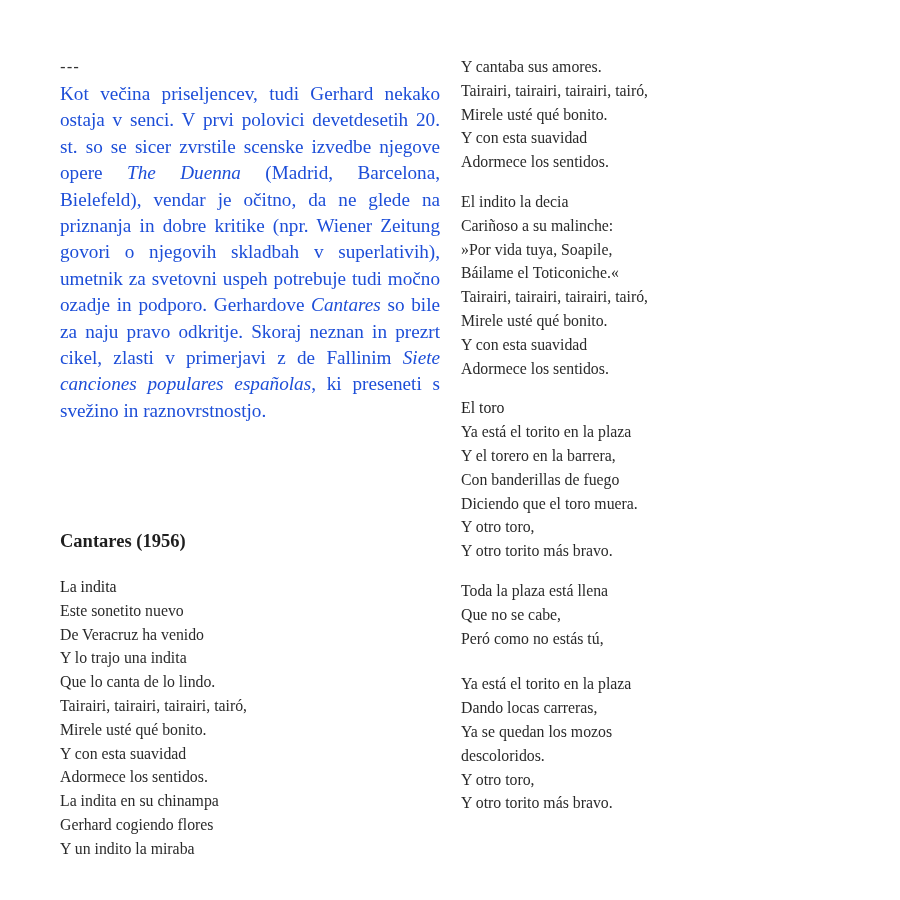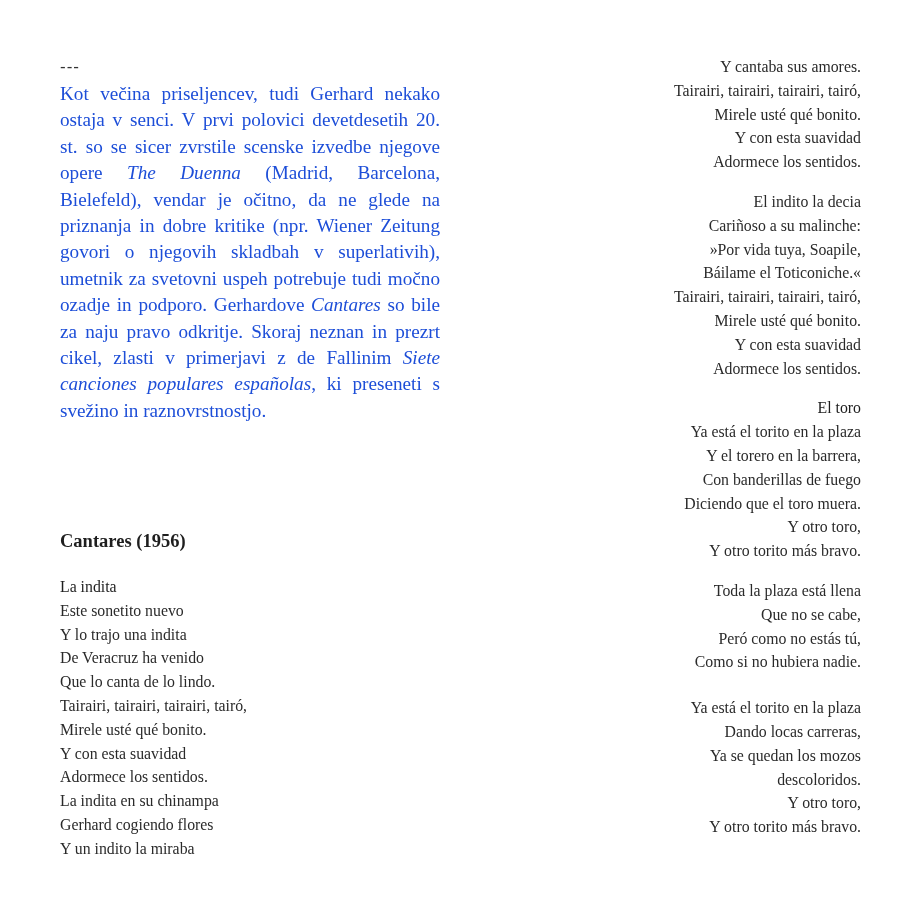--- a/index.html
+++ b/index.html
@@ -1,18 +1,18 @@
 <!DOCTYPE html>
 <html><head>
 <meta charset="utf-8">
 <style>
   html, body { margin:0; padding:0; background:#ffffff; }
   body { width:900px; height:900px; position:relative; overflow:hidden; color:#2a2a2a; font-family:"DejaVu Serif", serif; }
   .col-left { position:absolute; left:60px; top:55px; width:380px; }
-  .col-right { position:absolute; left:461px; top:55px; width:400px;text-align:right; }
+  .col-right { position:absolute; left:461px; top:55px; width:400px; }
   .sep { font-family:"Liberation Sans", sans-serif; font-size:17px; line-height:24px; color:#333; letter-spacing:1px; height:26px; }
   .para { font-family:"Liberation Serif", serif; font-size:19.2px; line-height:26.4px; text-align:justify; margin:0; color:#1d4ed8; }
   .para i { font-style:italic; }
   .work { position:absolute; left:60px; top:486px; width:400px; font-family:"Liberation Serif", serif;margin-top:43px; }
   .work-title { font-size:18.5px; font-weight:bold; line-height:24px; color:#1e1e1e; }
   .work-sub { font-size:18.5px; line-height:24px; color:#2a2a2a; }
   .song { font-family:"Liberation Serif", serif; font-size:15.8px; line-height:23.8px; color:#2a2a2a; }
   .song-title { font-weight:normal; color:#1e1e1e; }
   .stanza { margin:0; }
   .line { display:block; white-space:nowrap; }
@@ -29,22 +29,22 @@
   </p>
 </div>
 
 <div class="work">
   <div class="work-title">Cantares (1956)</div>
   <div class="gap-lg"></div>
   <div class="song">
     <span class="line song-title">La indita</span>
     <div class="stanza" id="indita-left">
         <span class="line">Este sonetito nuevo</span>
+        <span class="line">De Veracruz ha venido</span>
         <span class="line">Y lo trajo una indita</span>
-        <span class="line">De Veracruz ha venido</span>
         <span class="line">Que lo canta de lo lindo.</span>
         <span class="line">Tairairi, tairairi, tairairi, tairó,</span>
         <span class="line">Mirele usté qué bonito.</span>
         <span class="line">Y con esta suavidad</span>
         <span class="line">Adormece los sentidos.</span>
         <span class="line">La indita en su chinampa</span>
         <span class="line">Gerhard cogiendo flores</span>
         <span class="line">Y un indito la miraba</span>
       </div>
   </div>
@@ -80,21 +80,20 @@
         <span class="line">Con banderillas de fuego</span>
         <span class="line">Diciendo que el toro muera.</span>
         <span class="line">Y otro toro,</span>
         <span class="line">Y otro torito más bravo.</span>
       </div>
     <div class="gap-sm"></div>
     <div class="stanza" id="toro-2">
         <span class="line">Toda la plaza está llena</span>
         <span class="line">Que no se cabe,</span>
         <span class="line">Peró como no estás tú,</span>
-        <span class="line">Como si no hubiera nadie.</span>
       </div>
     <div class="gap-lg"></div>
     <div class="stanza" id="toro-3">
         <span class="line">Ya está el torito en la plaza</span>
         <span class="line">Dando locas carreras,</span>
         <span class="line">Ya se quedan los mozos</span>
         <span class="line">descoloridos.</span>
         <span class="line">Y otro toro,</span>
         <span class="line">Y otro torito más bravo.</span>
       </div>

